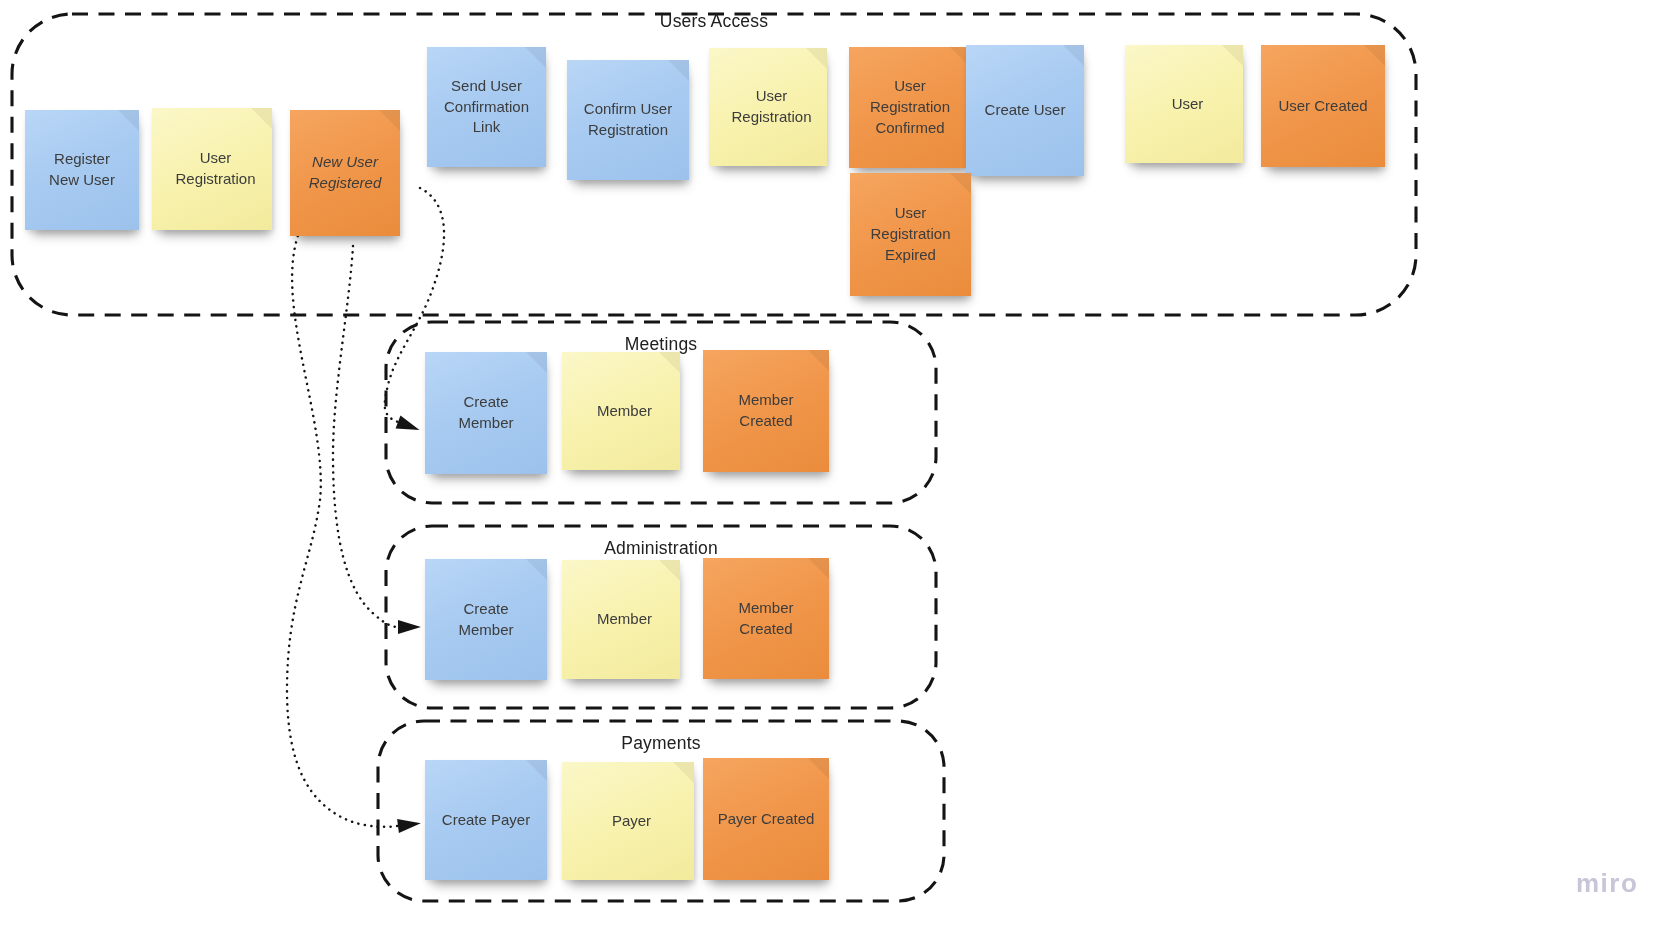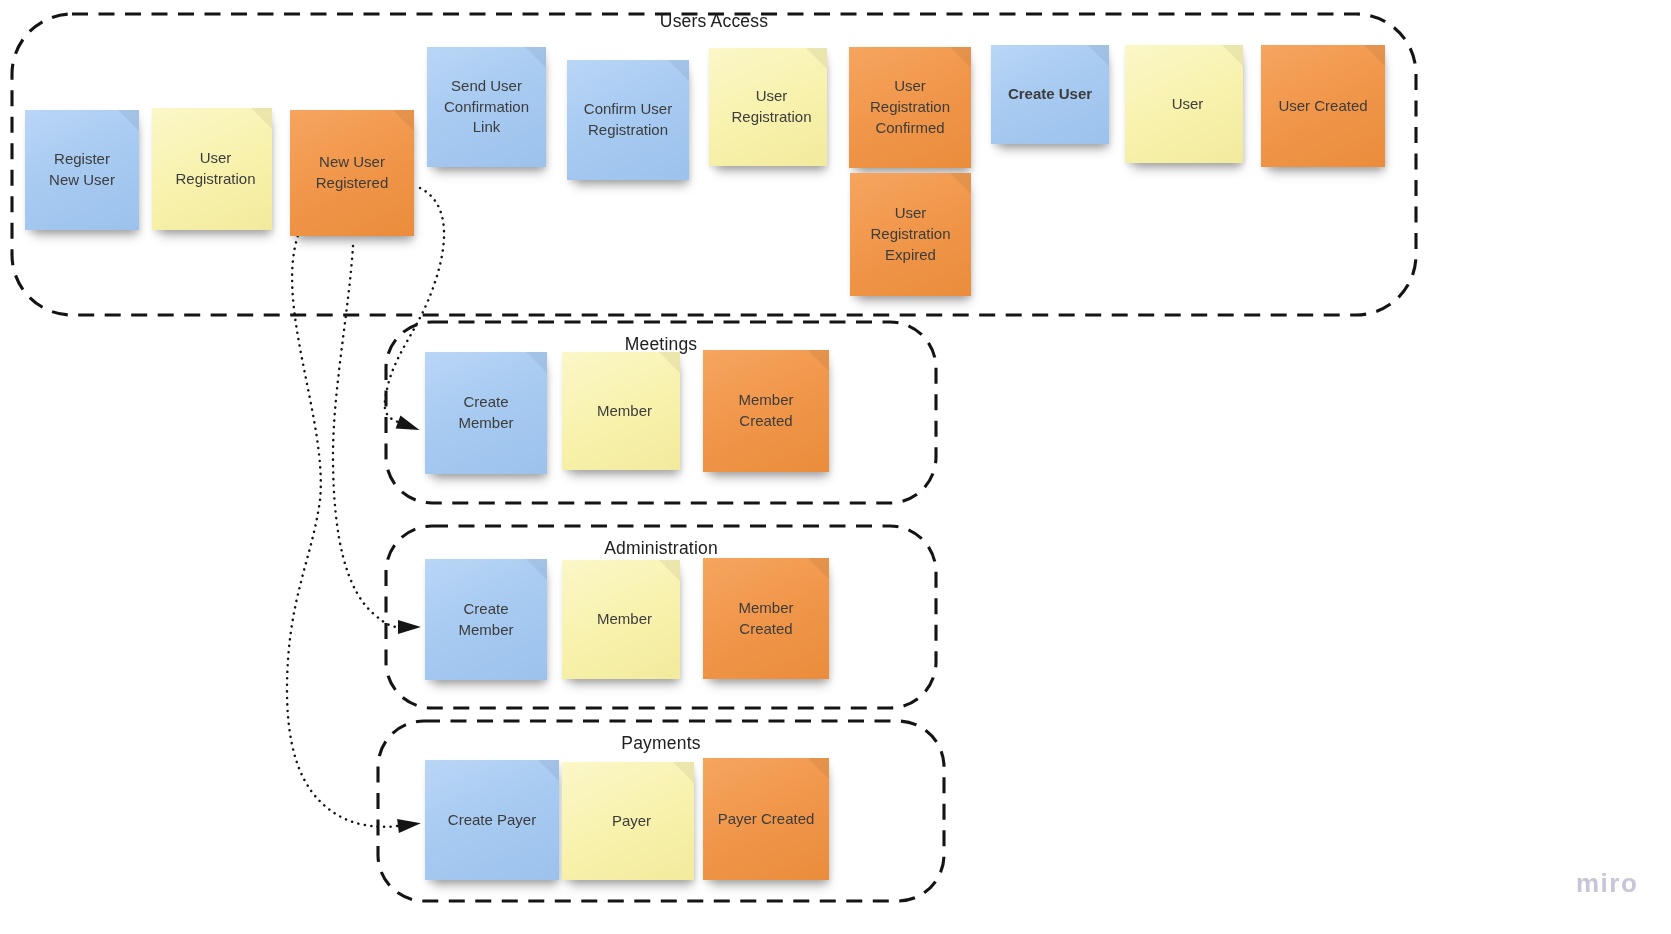--- a/index.html
+++ b/index.html
@@ -110,37 +110,37 @@
         <path d="M 420 188 C 452 204 447 248 434 285 C 420 327 396 352 388 385 C 383 406 382 416 398 422" class="connector" marker-end="url(#arrowhead)"></path>
         <path d="M 353 246 C 349 310 333 390 333 455 C 333 540 347 592 375 615 C 385 624 392 627 398 627" class="connector" marker-end="url(#arrowhead)"></path>
         <path d="M 300 230 C 272 300 328 420 320 500 C 312 560 287 600 287 690 C 287 770 312 803 345 819 C 368 829 390 827 398 826" class="connector" marker-end="url(#arrowhead)"></path>
       </g>
   </svg>
 
   <div id="titles-and-notes">
       <div class="group-title" style="left: 12px; top: 11px; width: 1404px;">Users Access</div>
       <div class="note blue" style="left: 25px; top: 110px; width: 114px; height: 120px;">Register New User</div>
       <div class="note yellow" style="left: 152px; top: 108px; width: 120px; height: 122px;">User Registration</div>
-      <div class="note orange" style="left: 290px; top: 110px; width: 124px; height: 126px;">New User Registered</div>
+      <div class="note orange" style="left: 290px; top: 110px; width: 110px; height: 126px; font-style: italic;">New User Registered</div>
       <div class="note blue" style="left: 427px; top: 47px; width: 119px; height: 120px;">Send User Confirmation Link</div>
       <div class="note blue" style="left: 567px; top: 60px; width: 122px; height: 120px;">Confirm User Registration</div>
       <div class="note yellow" style="left: 709px; top: 48px; width: 118px; height: 118px;">User Registration</div>
       <div class="note orange" style="left: 849px; top: 47px; width: 122px; height: 121px;">User Registration Confirmed</div>
-      <div class="note blue" style="left: 991px; top: 45px; width: 118px; height: 99px; font-weight: bold;">Create User</div>
+      <div class="note blue" style="left: 966px; top: 45px; width: 118px; height: 131px;">Create User</div>
       <div class="note yellow" style="left: 1125px; top: 45px; width: 118px; height: 118px;">User</div>
       <div class="note orange" style="left: 1261px; top: 45px; width: 124px; height: 122px;">User Created</div>
       <div class="note orange" style="left: 850px; top: 173px; width: 121px; height: 123px;">User Registration Expired</div>
       <div class="group-title" style="left: 386px; top: 334px; width: 550px;">Meetings</div>
       <div class="note blue" style="left: 425px; top: 352px; width: 122px; height: 122px;">Create Member</div>
       <div class="note yellow" style="left: 562px; top: 352px; width: 118px; height: 118px;">Member</div>
       <div class="note orange" style="left: 703px; top: 350px; width: 126px; height: 122px;">Member Created</div>
       <div class="group-title" style="left: 386px; top: 538px; width: 550px;">Administration</div>
       <div class="note blue" style="left: 425px; top: 559px; width: 122px; height: 121px;">Create Member</div>
       <div class="note yellow" style="left: 562px; top: 560px; width: 118px; height: 119px;">Member</div>
       <div class="note orange" style="left: 703px; top: 558px; width: 126px; height: 121px;">Member Created</div>
       <div class="group-title" style="left: 378px; top: 733px; width: 566px;">Payments</div>
-      <div class="note blue" style="left: 425px; top: 760px; width: 134px; height: 120px;">Create Payer</div>
+      <div class="note blue" style="left: 425px; top: 760px; width: 122px; height: 120px;">Create Payer</div>
       <div class="note yellow" style="left: 562px; top: 762px; width: 132px; height: 118px;">Payer</div>
       <div class="note orange" style="left: 703px; top: 758px; width: 126px; height: 122px;">Payer Created</div>
     </div>
 
   <div id="watermark">miro</div>
 </div>
 
 </body></html>

